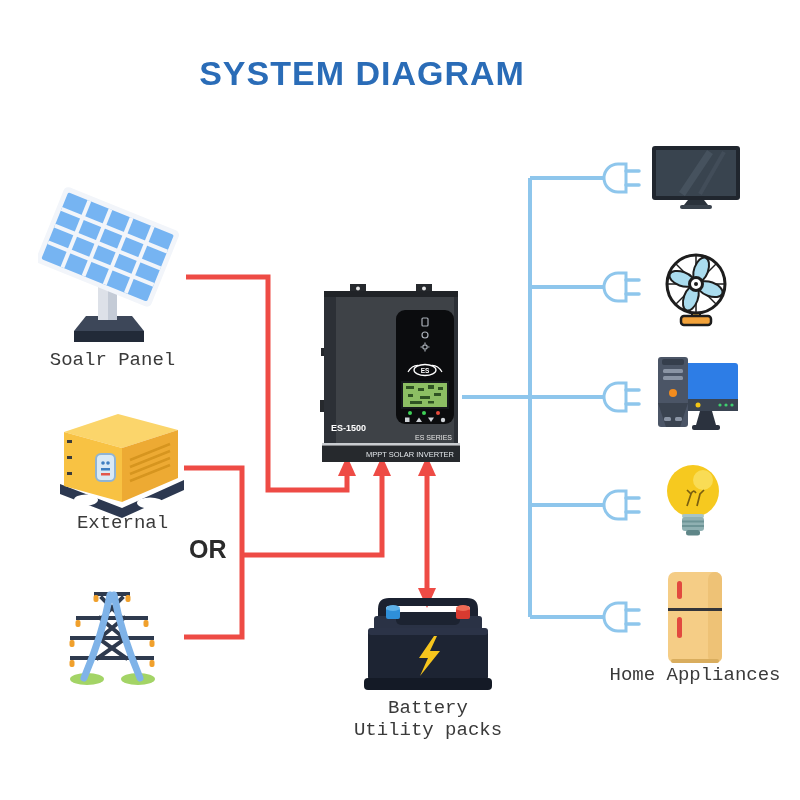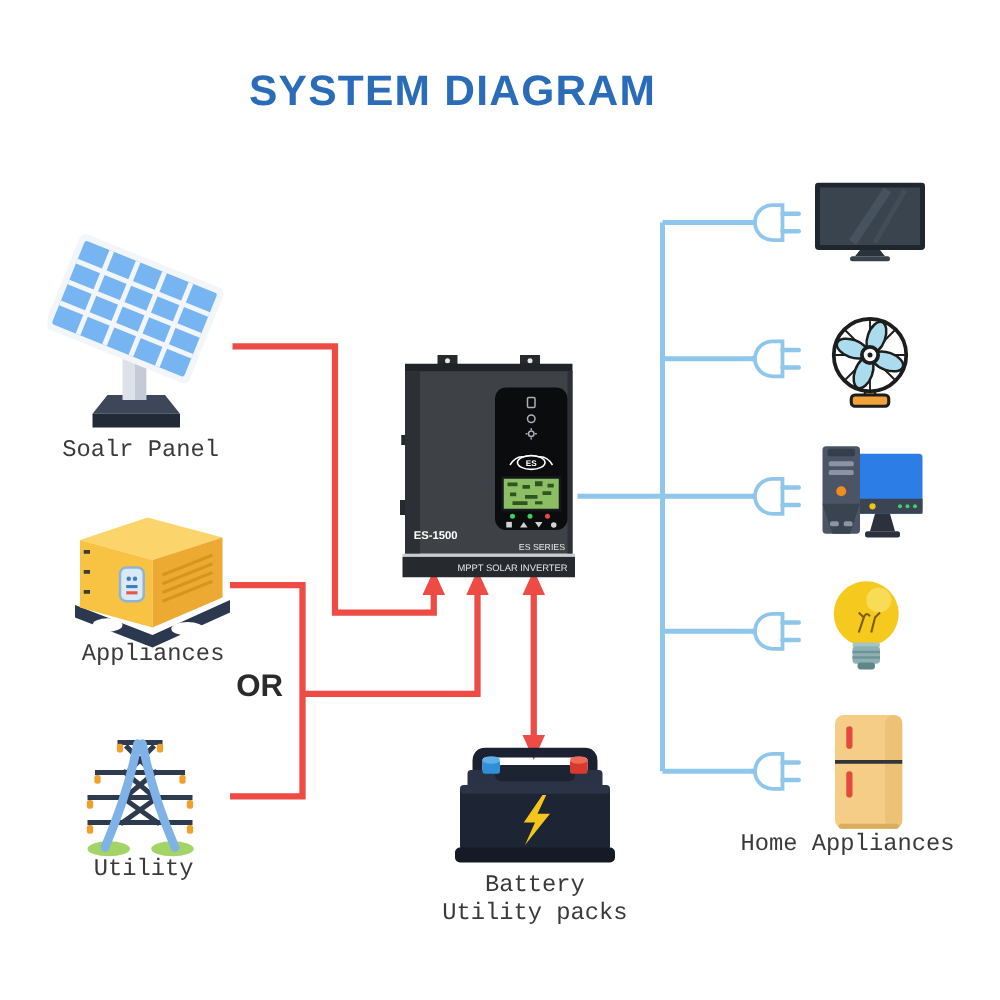--- a/index.html
+++ b/index.html
@@ -86,21 +86,21 @@
     <circle cx="51" cy="59" r="1.8" fill="#3f7fc1"></circle>
     <circle cx="56" cy="59" r="1.8" fill="#3f7fc1"></circle>
     <rect x="49" y="64" width="9" height="2.5" fill="#3f7fc1"></rect>
     <rect x="49" y="69" width="9" height="2.5" fill="#e2574c"></rect>
     <g fill="#3b3b3b">
       <rect x="15" y="36" width="5" height="3"></rect>
       <rect x="15" y="52" width="5" height="3"></rect>
       <rect x="15" y="68" width="5" height="3"></rect>
     </g>
   </svg>
-  <div class="label" style="left:45px;top:512px;width:155px">Appliances</div>
+  <div class="label" style="left:45px;top:512px;width:155px">External</div>
 
   <div class="or" style="left:189px;top:535px">OR</div>
 
   <svg class="icon" style="left:60px;top:582px" width="104" height="104" viewBox="0 0 104 104">
     <ellipse cx="27" cy="97" rx="17" ry="6" fill="#a3d466"></ellipse>
     <ellipse cx="78" cy="97" rx="17" ry="6" fill="#a3d466"></ellipse>
     <g stroke="#2e3a4e" stroke-width="4" stroke-linecap="square">
       <line x1="36" y1="12" x2="68" y2="12"></line>
       <line x1="18" y1="36" x2="86" y2="36"></line>
       <line x1="12" y1="56" x2="92" y2="56"></line>
@@ -120,21 +120,20 @@
       <rect x="33.5" y="13" width="5" height="7" rx="2"></rect>
       <rect x="65.5" y="13" width="5" height="7" rx="2"></rect>
       <rect x="15.5" y="38" width="5" height="7" rx="2"></rect>
       <rect x="83.5" y="38" width="5" height="7" rx="2"></rect>
       <rect x="9.5" y="58" width="5" height="7" rx="2"></rect>
       <rect x="89.5" y="58" width="5" height="7" rx="2"></rect>
       <rect x="9.5" y="78" width="5" height="7" rx="2"></rect>
       <rect x="89.5" y="78" width="5" height="7" rx="2"></rect>
     </g>
   </svg>
-  <div class="label" style="left:55px;top:684px;width:120px">Utility</div>
 
   <svg class="icon" style="left:320px;top:284px" width="142" height="178" viewBox="0 0 142 178">
     <g>
       <rect x="30" y="0" width="16" height="9" fill="#26292d"></rect>
       <circle cx="38" cy="4.5" r="2" fill="#e8e8e8"></circle>
       <rect x="96" y="0" width="16" height="9" fill="#26292d"></rect>
       <circle cx="104" cy="4.5" r="2" fill="#e8e8e8"></circle>
     </g>
     <rect x="4" y="7" width="134" height="7" fill="#202327"></rect>
     <rect x="4" y="13" width="134" height="146" fill="#3e4247"></rect>
@@ -311,15 +310,15 @@
 
   <svg class="icon" style="left:668px;top:572px" width="54" height="94" viewBox="0 0 54 94">
     <rect x="0" y="0" width="54" height="91" rx="7" fill="#f5cd86"></rect>
     <rect x="40" y="0" width="14" height="91" rx="7" fill="#eec276"></rect>
     <rect x="3" y="87" width="48" height="4" rx="2" fill="#d9ad5e"></rect>
     <rect x="0" y="36" width="54" height="3" fill="#33353a"></rect>
     <rect x="9" y="9" width="5" height="18" rx="2.5" fill="#e2493f"></rect>
     <rect x="9" y="45" width="5" height="21" rx="2.5" fill="#e2493f"></rect>
   </svg>
 
-  <div class="label" style="left:578px;top:664px;width:200px">Home Appliances</div>
+  <div class="label" style="left:595px;top:664px;width:200px">Home Appliances</div>
 
 </div>
 
 </body></html>

